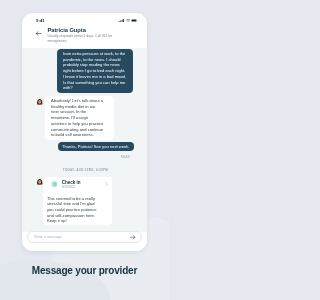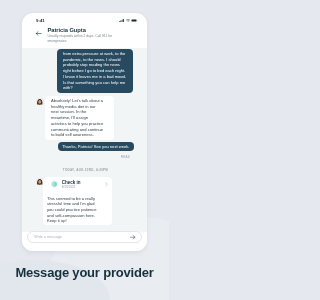--- a/index.html
+++ b/index.html
@@ -71,21 +71,21 @@
 
   
   .footer   { background:#fff; height:29px; position:relative; }
   .inputbar { position:absolute; left:5.3px; top:-0.7px; width:115px; height:12px;
               border:0.5px solid #e2e6ea; border-radius:6px; display:flex; align-items:center;
               padding:0 5px 0 6px; justify-content:space-between; }
   .ph   { font-size:3.7px; color:#aab3b9; white-space:nowrap; }
   .send { width:6px; height:4.5px; }
 
   
-  .title { position:absolute; left:0; right:0; top:265px; text-align:center; font-size:13px;
+  .title { position:absolute; left:0; right:0; top:265px; text-align:center; font-size:10px;
            font-weight:700; color:#16313e; letter-spacing:-.2px; }
 </style>
 </head>
 <body>
 
 <div class="bg-shape"></div>
 <div class="bg-shape2"></div>
 
 <div class="phone">
 

